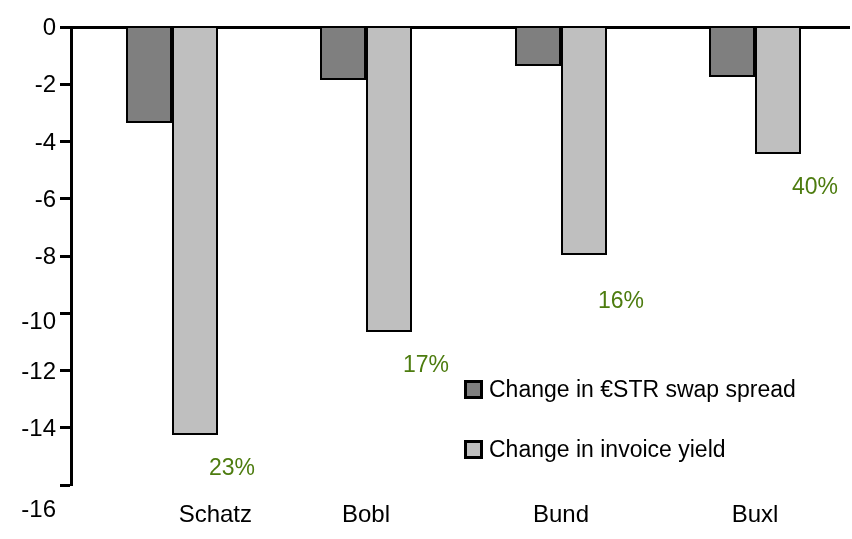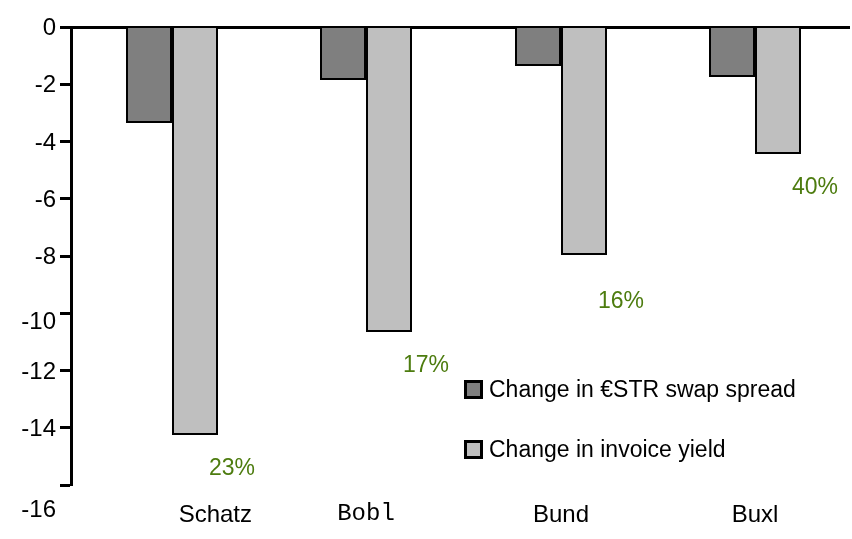--- a/index.html
+++ b/index.html
@@ -120,21 +120,21 @@
       <div class="bar" style="left: 755px; top: 26px; width: 46px; height: 128px; background: rgb(191, 191, 191);"></div>
     </div>
   <div id="point-labels">
       <div class="point-label" style="left: 135px; top: 454px;">23%</div>
       <div class="point-label" style="left: 329px; top: 351px;">17%</div>
       <div class="point-label" style="left: 524px; top: 287px;">16%</div>
       <div class="point-label" style="left: 718px; top: 173px;">40%</div>
     </div>
   <div id="cat-labels">
       <div class="cat-label" style="left: 92px; top: 501px; text-align: right;">Schatz</div>
-      <div class="cat-label" style="left: 286px; top: 501px; font-family: Liberation Mono, monospace;">Bobl</div>
+      <div class="cat-label" style="left: 286px; top: 501px;">Bobl</div>
       <div class="cat-label" style="left: 481px; top: 501px; text-align: center;">Bund</div>
       <div class="cat-label" style="left: 675px; top: 501px;">Buxl</div>
     </div>
 
   <div class="legend">
     <div class="legend-row">
       <span class="swatch" id="swatch-0" style="background: rgb(127, 127, 127);"></span>
       <span class="legend-label">Change in €STR swap spread</span>
     </div>
     <div class="legend-row">

